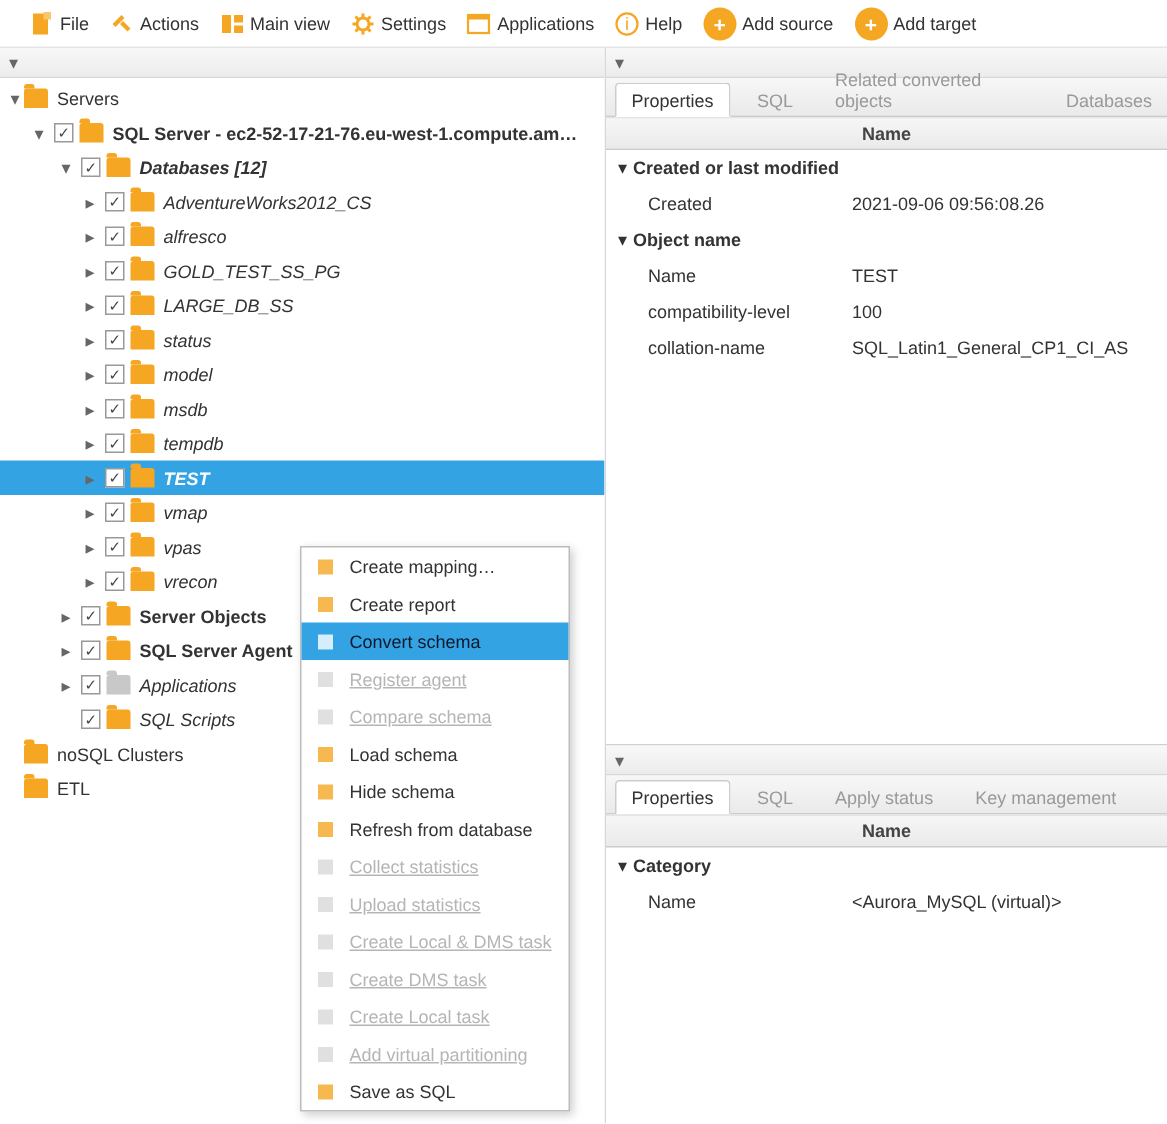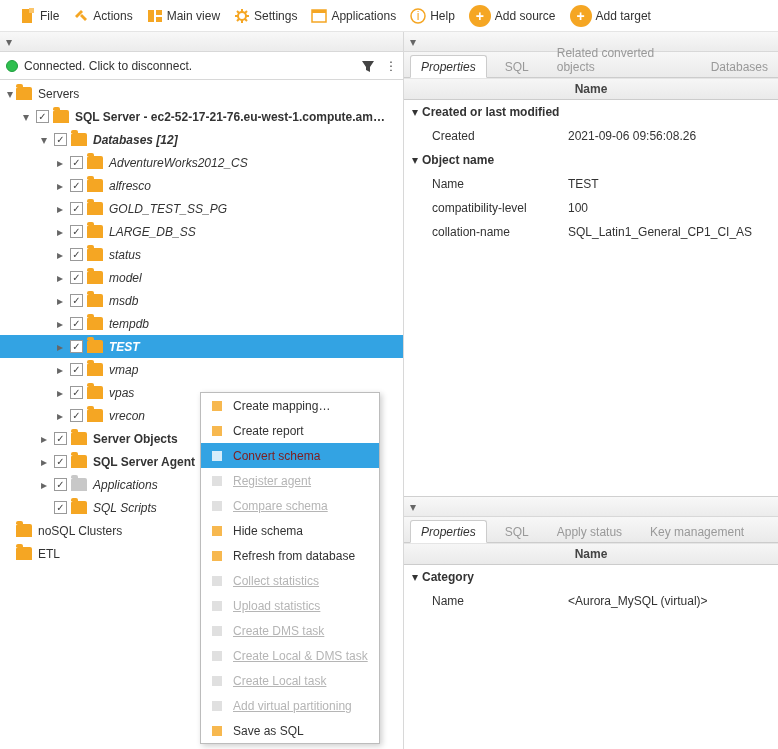--- a/index.html
+++ b/index.html
@@ -25,25 +25,25 @@
   .folder { width:16px; height:13px; display:inline-block; margin-right:4px; background:#f5a623; border-radius:2px 2px 0 0; position:relative; }
   .folder::before { content:""; position:absolute; top:-3px; left:0; width:7px; height:3px; background:#f5a623; border-radius:2px 2px 0 0; }
   .folder.gray { background:#c8c8c8; }
   .folder.gray::before { background:#c8c8c8; }
   .row-label { padding-left:2px; }
   .row-label.bold { font-weight:bold; }
   .row-label.ital { font-style:italic; }
   .ctx-menu { position:absolute; left:200px; top:312px; width:180px; background:#fff; border:1px solid #bcbcbc; box-shadow:2px 2px 6px rgba(0,0,0,0.2); z-index:10; }
   .ctx-item { display:flex; align-items:center; height:25px; padding:0 8px; gap:8px; cursor:pointer; color:#333; }
   .ctx-item.disabled { color:#b5b5b5; cursor:default;text-decoration:underline; }
-  .ctx-item.sel { background:#33a3e3; color:#7f1d1d; }
+  .ctx-item.sel { background:#33a3e3; color:#0f172a; }
   .ctx-icon { width:16px; height:16px; display:inline-flex; align-items:center; justify-content:center; }
   .tabs { display:flex; align-items:flex-end; height:26px; background:linear-gradient(#f7f7f7,#eaeaea); border-bottom:1px solid #ccc; padding-left:6px; gap:8px; }
   .tab { padding:4px 10px 3px; color:#999; cursor:pointer; }
-  .tab.active { background:#fff; border:1px solid #ccc; border-bottom:1px solid #fff; border-radius:3px 3px 0 0; color:#333; margin-bottom:-1px;font-style:italic; }
+  .tab.active { background:#fff; border:1px solid #ccc; border-bottom:1px solid #fff; border-radius:3px 3px 0 0; color:#333; margin-bottom:-1px; }
   .grid-head { height:22px; background:linear-gradient(#f6f6f6,#eaeaea); border-bottom:1px solid #ccc; display:flex; align-items:center; justify-content:center; font-weight:bold; color:#444; border-top:1px solid #e5e5e5;}
   .prop-body { flex:1; overflow:auto; }
   .prop-row { display:flex; height:24px; align-items:center; }
   .prop-key { width:160px; padding-left:8px; display:flex; align-items:center; gap:4px; }
   .prop-val { flex:1; padding-left:4px; }
   .prop-group { font-weight:bold; }
   .panel-split { border-top:1px solid #d0d0d0; }
   svg { display:block; }
 </style>
 </head>
@@ -114,32 +114,20 @@
     <span>Add target</span>
   </div>
 </div>
 
 <div class="content">
 
   <div class="left">
     <div class="panel-collapse-bar">
       <span>▾</span>
     </div>
-    <div class="status-bar">
-      <span class="green-dot"></span>
-      <span>Connected. Click to disconnect.</span>
-      <div class="status-right">
-        <span>
-            <svg width="14" height="14">
-              <path d="M1 2h12L9 8v5l-4-2V8Z" fill="#444"></path>
-            </svg>
-          </span>
-        <span>⋮</span>
-      </div>
-    </div>
     <div class="tree">
       <div class="tree-row" style="padding-left:4px">
         <span class="disclosure">▾</span>
         <span class="folder"></span>
         <span class="row-label">Servers</span>
       </div>
       <div class="tree-row" style="padding-left:20px">
         <span class="disclosure">▾</span>
         <span class="cb"></span>
         <span class="folder"></span>
@@ -297,20 +285,28 @@
               </svg>
             </span>
             <span>Compare schema</span>
           </div>
           <div class="ctx-item">
             <span class="ctx-icon">
               <svg width="14" height="14">
                 <rect x="2" y="2" width="10" height="10" fill="#f5a623" opacity="0.8"></rect>
               </svg>
             </span>
+            <span>Load schema</span>
+          </div>
+          <div class="ctx-item">
+            <span class="ctx-icon">
+              <svg width="14" height="14">
+                <rect x="2" y="2" width="10" height="10" fill="#f5a623" opacity="0.8"></rect>
+              </svg>
+            </span>
             <span>Hide schema</span>
           </div>
           <div class="ctx-item">
             <span class="ctx-icon">
               <svg width="14" height="14">
                 <rect x="2" y="2" width="10" height="10" fill="#f5a623" opacity="0.8"></rect>
               </svg>
             </span>
             <span>Refresh from database</span>
           </div>
@@ -329,29 +325,29 @@
               </svg>
             </span>
             <span>Upload statistics</span>
           </div>
           <div class="ctx-item disabled">
             <span class="ctx-icon">
               <svg width="14" height="14">
                 <rect x="2" y="2" width="10" height="10" fill="#d8d8d8" opacity="0.8"></rect>
               </svg>
             </span>
+            <span>Create Local &amp; DMS task</span>
+          </div>
+          <div class="ctx-item disabled">
+            <span class="ctx-icon">
+              <svg width="14" height="14">
+                <rect x="2" y="2" width="10" height="10" fill="#d8d8d8" opacity="0.8"></rect>
+              </svg>
+            </span>
             <span>Create DMS task</span>
-          </div>
-          <div class="ctx-item disabled">
-            <span class="ctx-icon">
-              <svg width="14" height="14">
-                <rect x="2" y="2" width="10" height="10" fill="#d8d8d8" opacity="0.8"></rect>
-              </svg>
-            </span>
-            <span>Create Local &amp; DMS task</span>
           </div>
           <div class="ctx-item disabled">
             <span class="ctx-icon">
               <svg width="14" height="14">
                 <rect x="2" y="2" width="10" height="10" fill="#d8d8d8" opacity="0.8"></rect>
               </svg>
             </span>
             <span>Create Local task</span>
           </div>
           <div class="ctx-item disabled">

